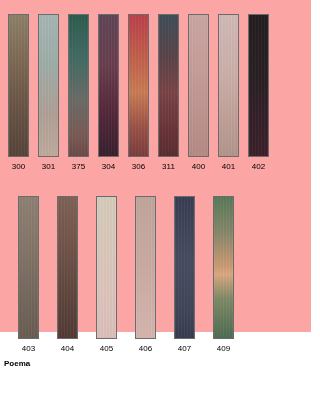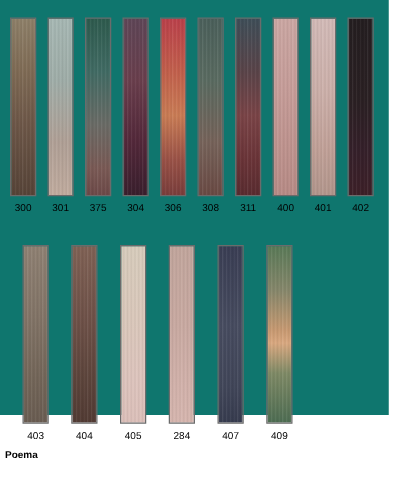--- a/index.html
+++ b/index.html
@@ -11,21 +11,21 @@
     width: 311px;
     height: 400px;
     font-family: "Liberation Sans", sans-serif;
     color: #000000;
     overflow: hidden;
   }
   .sheet {
     position: relative;
     width: 311px;
     height: 332px;
-    background: #0f766e;
+    background: #fca5a5;
   }
   .row {
     position: absolute;
     display: flex;
     align-items: flex-start;
   }
   .swatch-cell {
     display: flex;
     flex-direction: column;
     align-items: center;
@@ -99,26 +99,20 @@
         </div>
         <div class="code">304</div>
       </div>
       <div class="swatch-cell">
         <div class="swatch" style="height: 143px; background: linear-gradient(rgb(187, 65, 75) 0%, rgb(194, 96, 76) 30%, rgb(201, 124, 85) 55%, rgb(154, 82, 71) 80%, rgb(122, 62, 60) 100%);">
           <div class="grain"></div>
         </div>
         <div class="code">306</div>
       </div>
       <div class="swatch-cell">
-        <div class="swatch" style="height: 143px; background: linear-gradient(rgb(75, 96, 91) 0%, rgb(90, 107, 97) 35%, rgb(118, 99, 90) 70%, rgb(106, 74, 68) 100%);">
-          <div class="grain"></div>
-        </div>
-        <div class="code">308</div>
-      </div>
-      <div class="swatch-cell">
         <div class="swatch" style="height: 143px; background: linear-gradient(rgb(63, 78, 88) 0%, rgb(90, 68, 73) 30%, rgb(122, 68, 71) 55%, rgb(106, 52, 56) 80%, rgb(90, 44, 48) 100%);">
           <div class="grain"></div>
         </div>
         <div class="code">311</div>
       </div>
       <div class="swatch-cell">
         <div class="swatch" style="height: 143px; background: linear-gradient(rgb(203, 167, 163) 0%, rgb(198, 157, 153) 40%, rgb(191, 148, 143) 70%, rgb(183, 139, 134) 100%);">
           <div class="grain"></div>
         </div>
         <div class="code">400</div>
@@ -152,21 +146,21 @@
       <div class="swatch-cell">
         <div class="swatch" style="height: 143px; background: linear-gradient(rgb(215, 204, 188) 0%, rgb(218, 200, 187) 40%, rgb(221, 196, 189) 75%, rgb(220, 192, 186) 100%);">
           <div class="grain"></div>
         </div>
         <div class="code">405</div>
       </div>
       <div class="swatch-cell">
         <div class="swatch" style="height: 143px; background: linear-gradient(rgb(194, 166, 157) 0%, rgb(201, 170, 162) 45%, rgb(210, 178, 171) 80%, rgb(214, 182, 175) 100%);">
           <div class="grain"></div>
         </div>
-        <div class="code">284</div>
+        <div class="code">406</div>
       </div>
       <div class="swatch-cell">
         <div class="swatch" style="height: 143px; background: linear-gradient(rgb(58, 62, 84) 0%, rgb(71, 76, 96) 45%, rgb(65, 70, 89) 80%, rgb(55, 60, 79) 100%);">
           <div class="grain"></div>
         </div>
         <div class="code">407</div>
       </div>
       <div class="swatch-cell">
         <div class="swatch" style="height: 143px; background: linear-gradient(rgb(90, 122, 88) 0%, rgb(134, 135, 107) 25%, rgb(200, 154, 114) 48%, rgb(217, 168, 128) 55%, rgb(127, 138, 102) 72%, rgb(78, 109, 83) 100%);">
           <div class="grain"></div>

